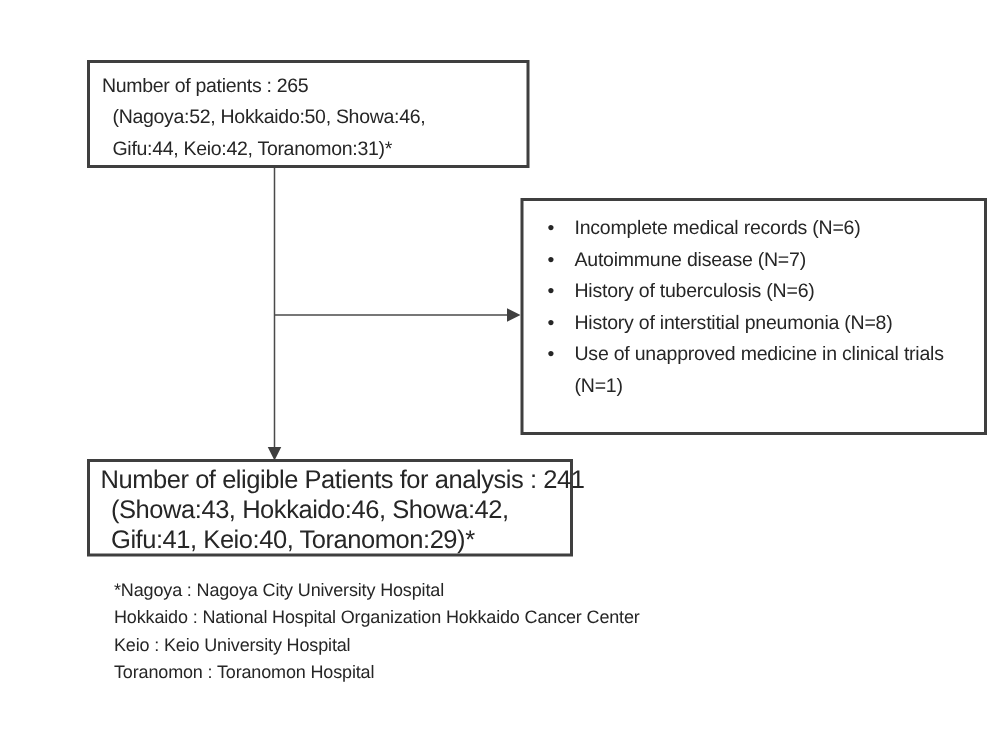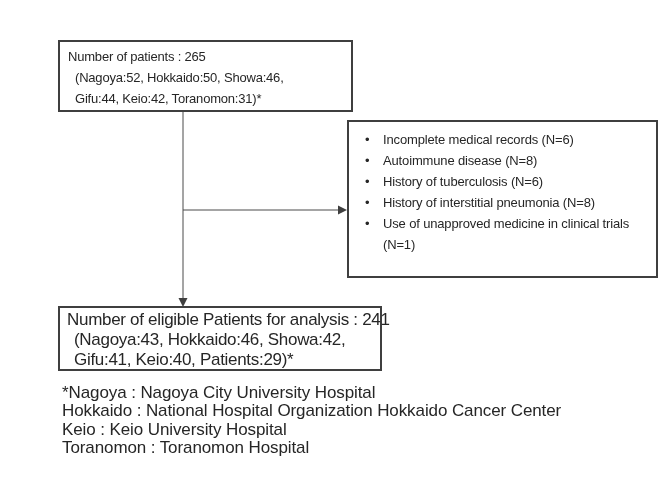--- a/index.html
+++ b/index.html
@@ -55,21 +55,21 @@
     padding: 2px 4px 0 7px;
     line-height: 20px;
     font-size: 17px;
     letter-spacing: -0.3px;
   }
   .indent {
     padding-left: 7px;
   }
   .exclusion-box {
     left: 347px;
-    top: 120px;
+    top: 132px;
     width: 311px;
     height: 158px;
     padding: 7px 4px 16px 0;
     white-space: normal;
     letter-spacing: -0.15px;
   }
   .exclusion-box ul {
     margin: 0;
     padding: 0;
     list-style: none;
@@ -81,23 +81,23 @@
     line-height: 21px;
   }
   .exclusion-box li::before {
     content: "\2022";
     position: absolute;
     left: 16px;
     top: 0;
   }
   .footnotes {
     position: absolute;
-    left: 62px;
+    left: 76px;
     top: 384px;
-    font-size: 17px;
+    font-size: 12px;
     line-height: 18.4px;
     letter-spacing: -0.1px;
     white-space: nowrap;
   }
 </style>
 </head>
 <body>
 
 <div class="canvas">
 
@@ -110,31 +110,31 @@
 
   <div class="box top-box">
     <div>Number of patients : 265</div>
     <div class="indent">(Nagoya:52, Hokkaido:50, Showa:46,</div>
     <div class="indent">Gifu:44, Keio:42, Toranomon:31)*</div>
   </div>
 
   <div class="box exclusion-box">
     <ul>
       <li>Incomplete medical records (N=6)</li>
-      <li>Autoimmune disease (N=8)</li>
+      <li>Autoimmune disease (N=7)</li>
       <li>History of tuberculosis (N=6)</li>
       <li>History of interstitial pneumonia (N=8)</li>
       <li>Use of unapproved medicine in clinical trials (N=1)</li>
     </ul>
   </div>
 
   <div class="box bottom-box">
     <div>Number of eligible Patients for analysis : 241</div>
-    <div class="indent">(Nagoya:43, Hokkaido:46, Showa:42,</div>
-    <div class="indent">Gifu:41, Keio:40, Patients:29)*</div>
+    <div class="indent">(Showa:43, Hokkaido:46, Showa:42,</div>
+    <div class="indent">Gifu:41, Keio:40, Toranomon:29)*</div>
   </div>
 
   <div class="footnotes">
     <div>*Nagoya : Nagoya City University Hospital</div>
     <div>Hokkaido : National Hospital Organization Hokkaido Cancer Center</div>
     <div>Keio : Keio University Hospital</div>
     <div>Toranomon : Toranomon Hospital</div>
   </div>
 
 </div>

